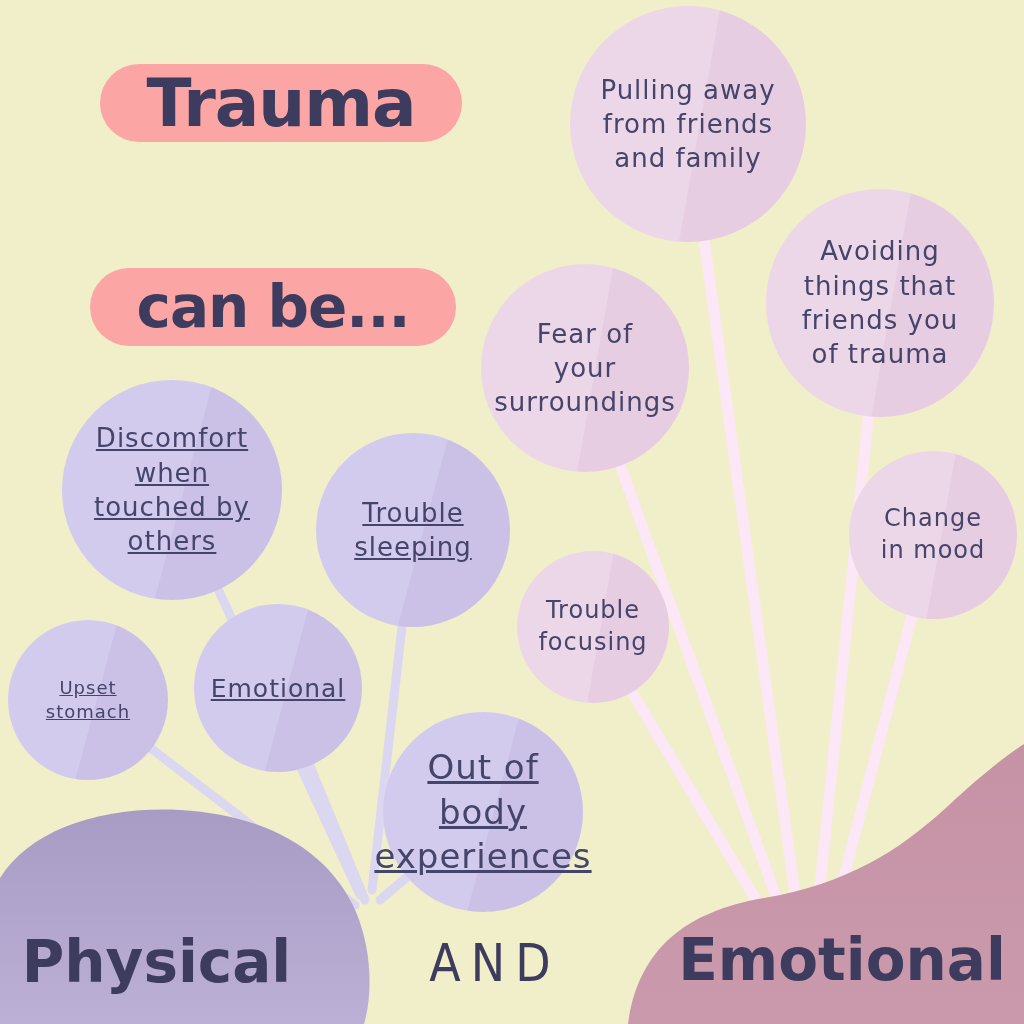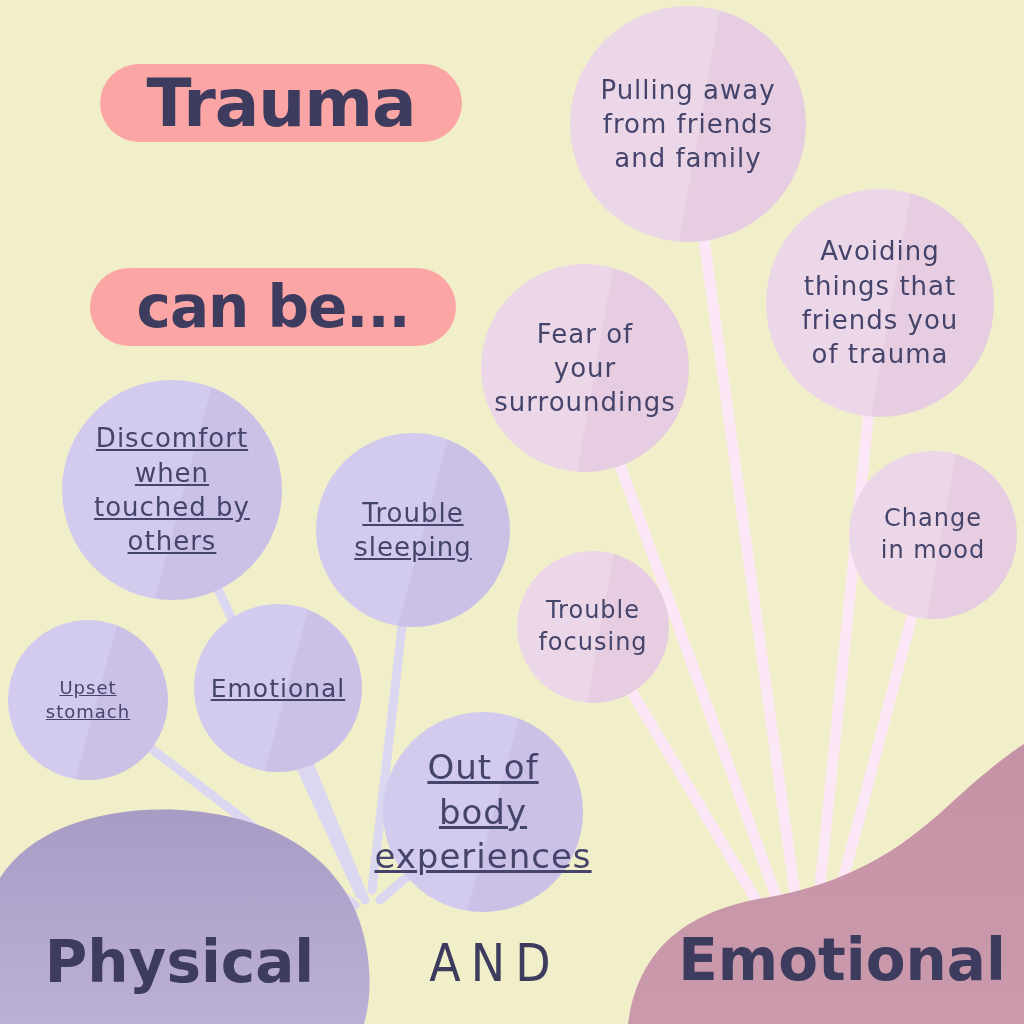--- a/index.html
+++ b/index.html
@@ -56,21 +56,21 @@
 
   
   .group-label{
     position:absolute;
     color:#3d3c5e;
     font-weight:800;
     font-size:58px;
     text-align:center;
     letter-spacing:0px;
   }
-  .label-physical{left:32px;top:928px;width:295px;text-align:center;}
+  .label-physical{left:9px;top:928px;width:295px;text-align:center;}
   .label-emotional{left:672px;top:926px;width:340px;}
   .connector{
     position:absolute;
     left:425px;top:936px;width:140px;
     color:#3d3c5e;
     font-size:46px;
     letter-spacing:10px;
     text-align:center;
     transform:scaleY(1.12);
   }

